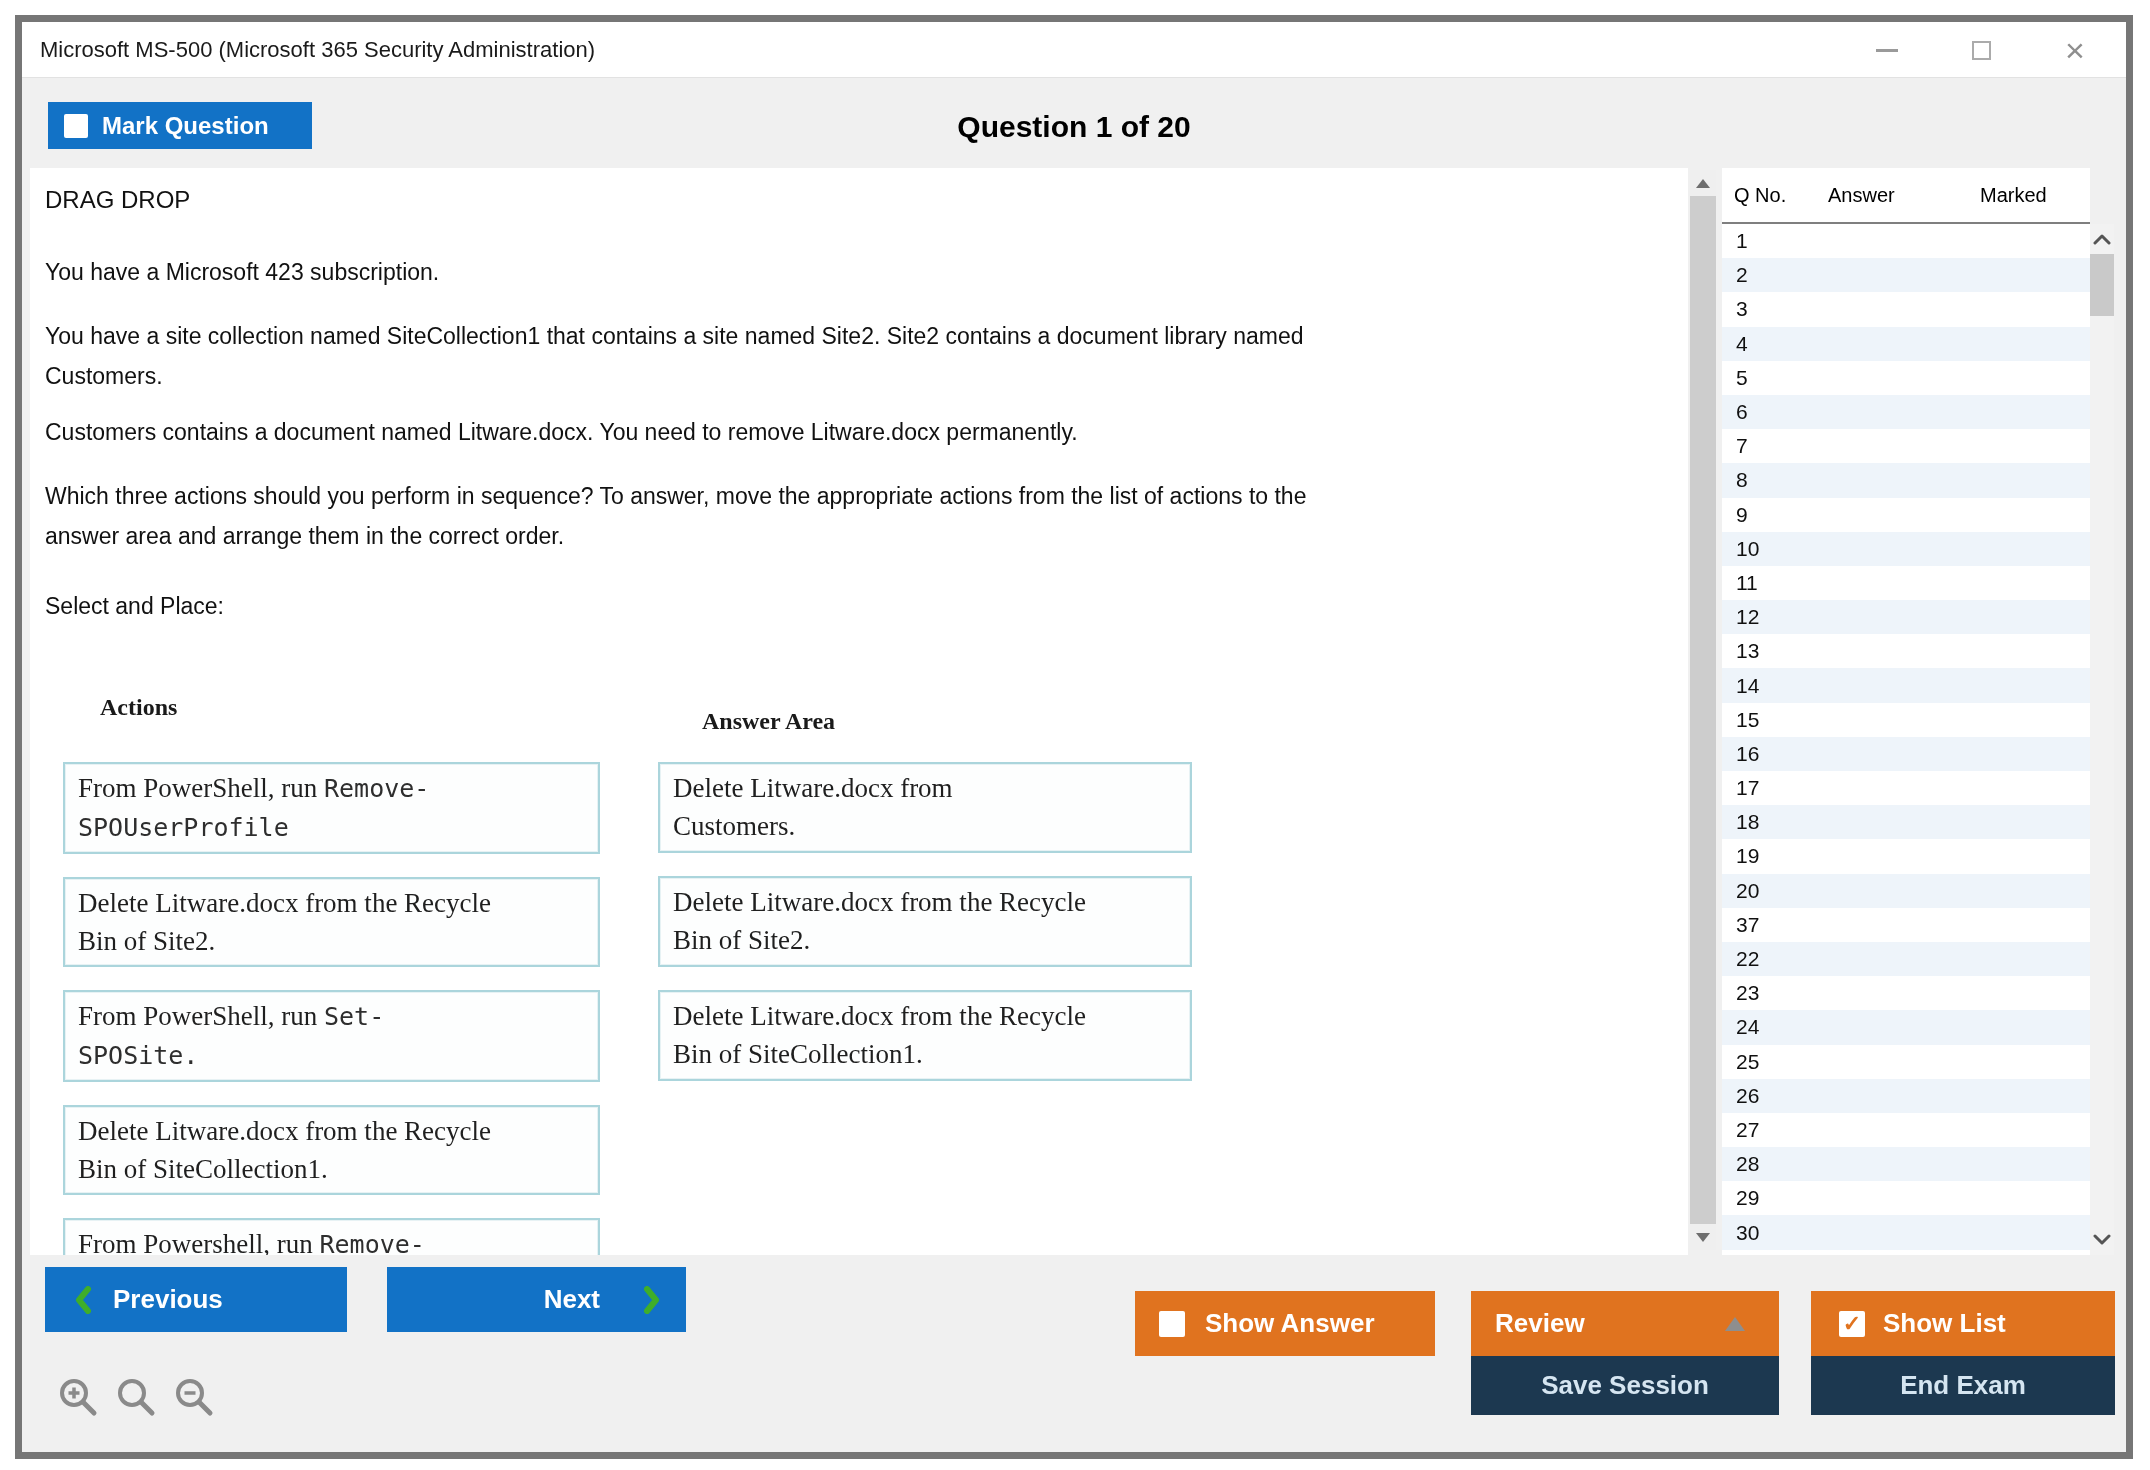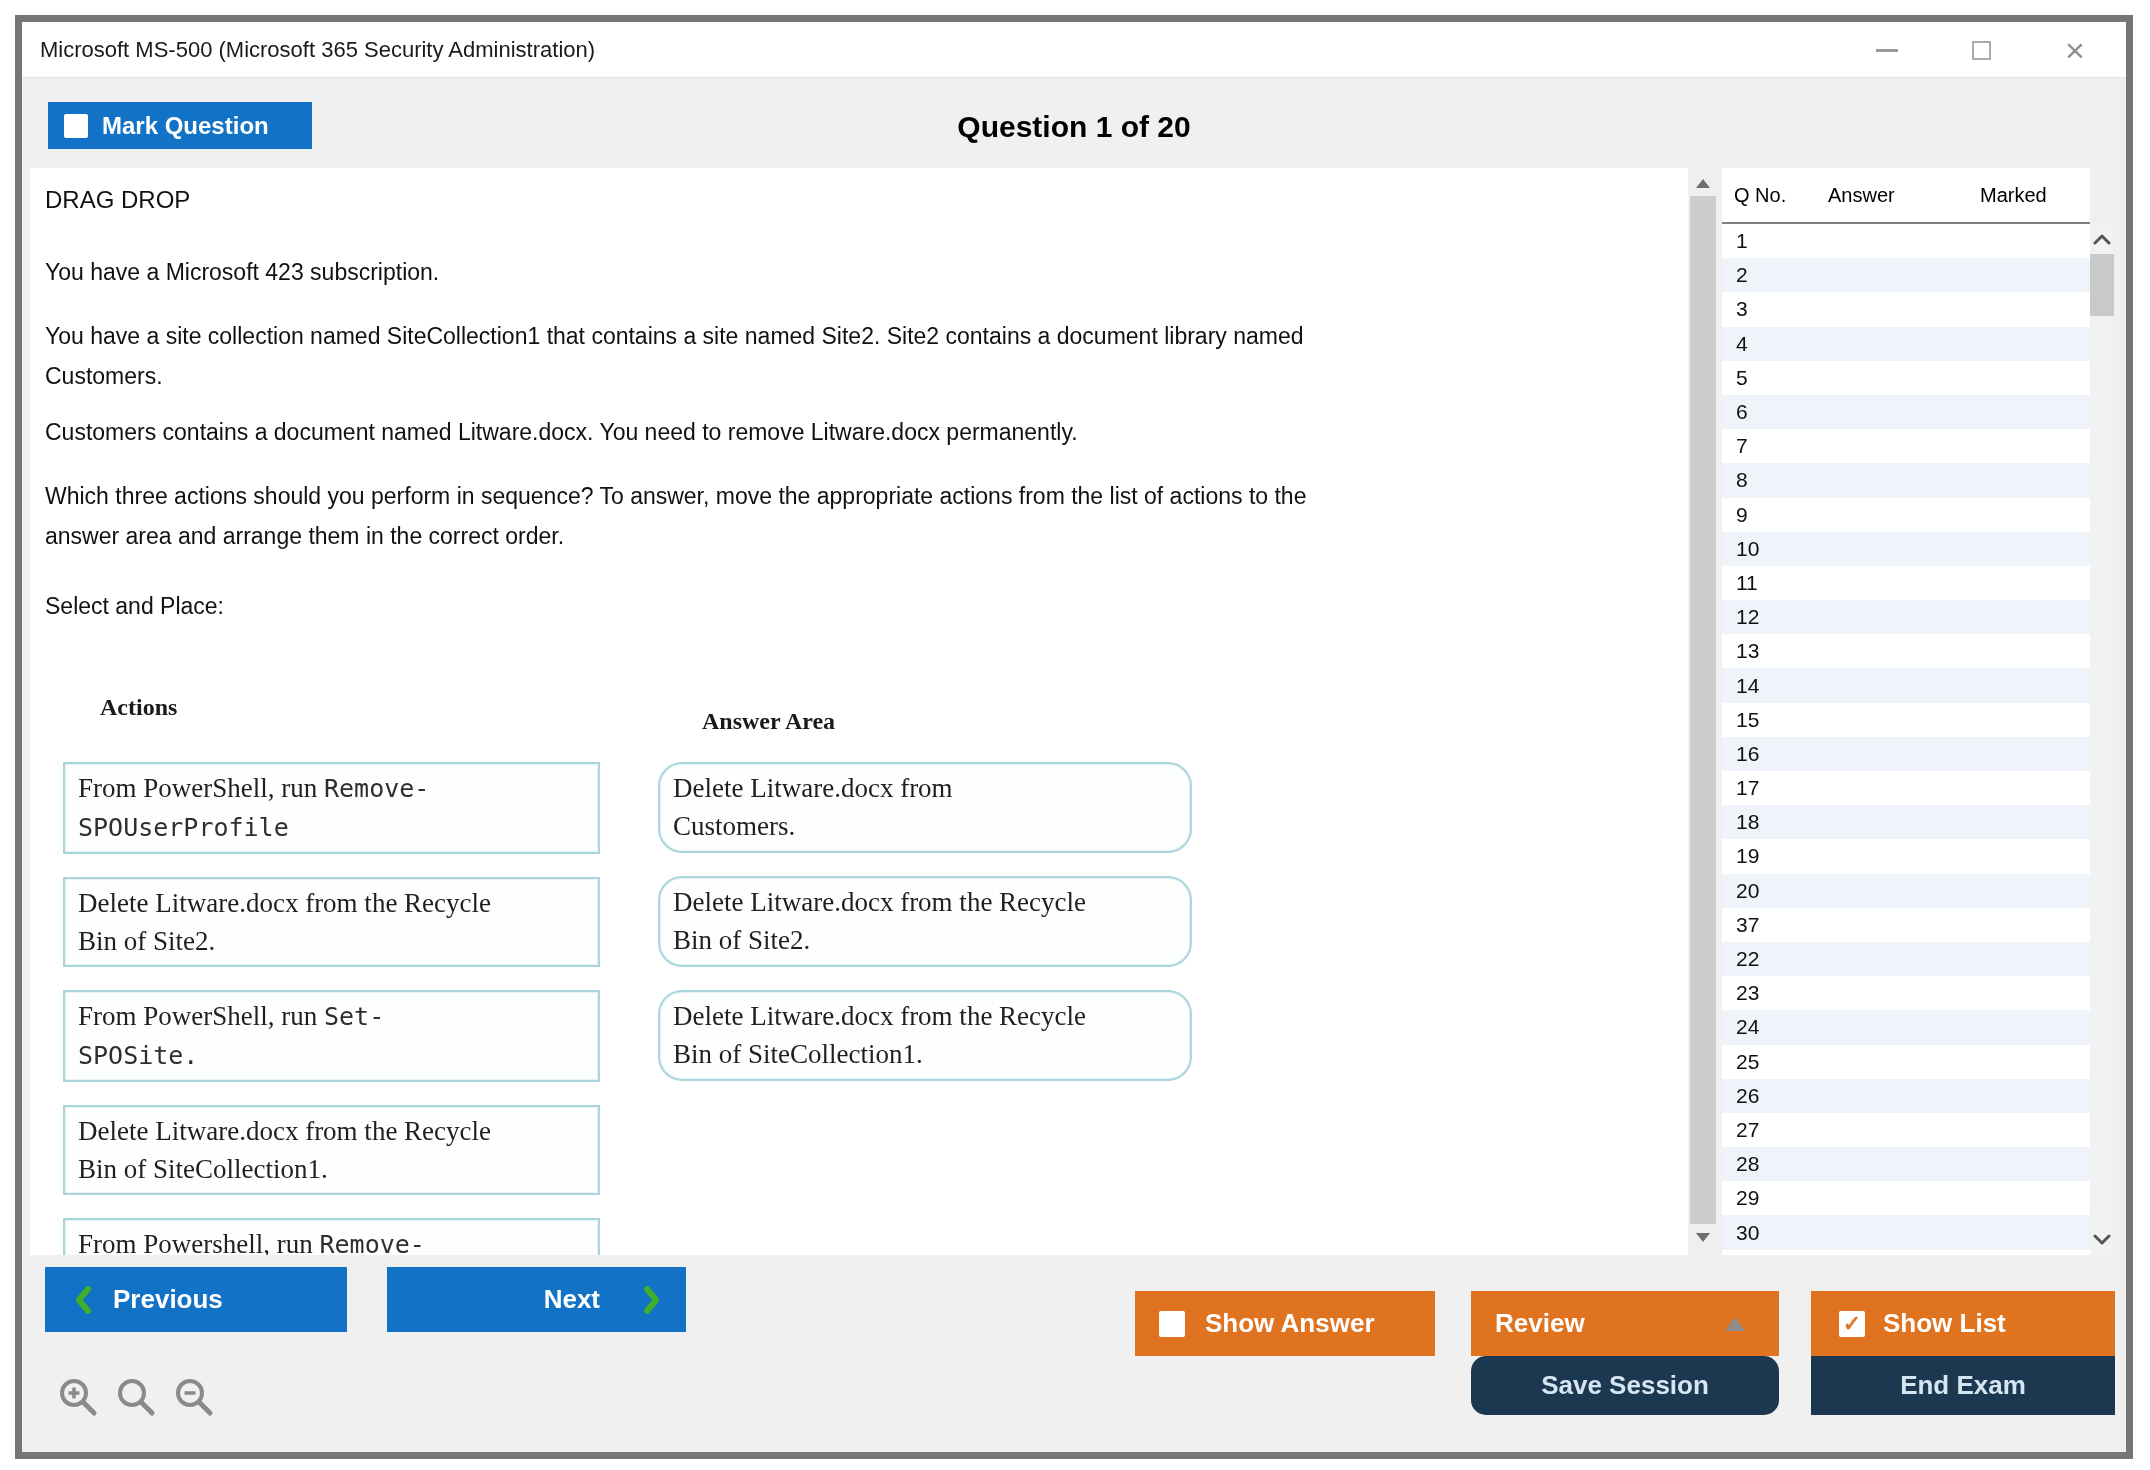--- a/index.html
+++ b/index.html
@@ -37,21 +37,21 @@
   .lbl-answer  { left:672px; top:540px; }
 
   .boxcol { position:absolute; display:flex; flex-direction:column; gap:23px; }
   .col-actions { left:33px;  top:594px; width:537px; }
   .col-answers { left:628px; top:594px; width:534px; }
   .qbox { width:100%; border:2px solid #ABD5DC; background:#FDFEFE; padding:5px 13px;
           font-family:"Liberation Serif", serif; font-size:27px; color:#1f1f1f; line-height:38px;
           box-shadow: inset 0 0 0 1px rgba(190,220,226,0.35); cursor:grab; }
   .col-actions .qbox:nth-child(odd){ min-height:90px; }
   .col-actions .qbox:nth-child(even){ min-height:84px; }
-  .col-answers .qbox{ min-height:91px;border-radius:24px; }
+  .col-answers .qbox{ min-height:91px; }
   .qbox .code { font-family:"DejaVu Sans Mono", monospace; font-size:25px; color:#2e2e2e; }
 
   
   .main-scroll { position:absolute; left:1668px; top:148px; width:26px; height:1080px; background:#D2D2D2;
                  display:flex; flex-direction:column; }
   .scroll-btn { height:26px; background:#EFEFEF; display:flex; align-items:center; justify-content:center; cursor:pointer; }
   .tri-up   { width:0; height:0; border-left:7px solid transparent; border-right:7px solid transparent; border-bottom:9px solid #6E6E6E; }
   .tri-down { width:0; height:0; border-left:7px solid transparent; border-right:7px solid transparent; border-top:9px solid #6E6E6E; }
   .scroll-thumb { flex:1; background:#CDCDCD; cursor:pointer; }
 
@@ -79,21 +79,21 @@
   .row2 { height:59px; }
   .blue { background:#1272C6; }
   .orange { background:#E0731F;margin-top:24px; }
   .navy { background:#1C3850; }
   .fbtn .txt { color:#ffffff; font-size:26px; font-weight:700; }
   .btn-prev { left:23px;  top:1245px; width:302px; padding-left:28px; gap:20px; }
   .btn-next { left:365px; top:1245px; width:299px; justify-content:flex-end; padding-right:24px; gap:42px; }
   .btn-show-answer { left:1113px; top:1245px; width:300px; padding-left:24px; gap:20px; }
   .btn-review { left:1449px; top:1245px; width:308px; padding-left:24px; justify-content:space-between; padding-right:34px; }
   .btn-show-list { left:1789px; top:1245px; width:304px; padding-left:28px; gap:18px; }
-  .btn-save { left:1449px; top:1334px; width:308px; justify-content:center;border-radius:15px; }
+  .btn-save { left:1449px; top:1334px; width:308px; justify-content:center; }
   .btn-end  { left:1789px; top:1334px; width:304px; justify-content:center; }
   .navy .txt { color:#D5E5F1; font-weight:600; }
   .orange .txt { font-weight:600; }
   .cb26 { width:26px; height:26px; }
   .check-mark { color:#E0731F; font-size:22px; font-weight:700; line-height:1; }
   .review-tri { width:0; height:0; border-left:10px solid transparent; border-right:10px solid transparent; border-bottom:14px solid #8E8E8E; }
 
   .zoom-tools { position:absolute; left:34px; top:1353px; display:flex; gap:14px; }
   .zoom-tools svg { cursor:pointer; }
 </style>

